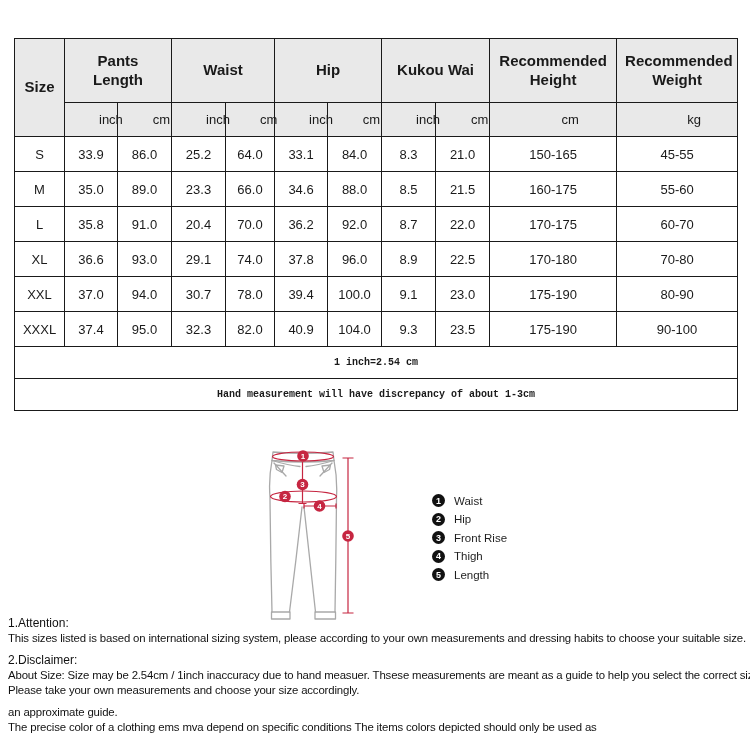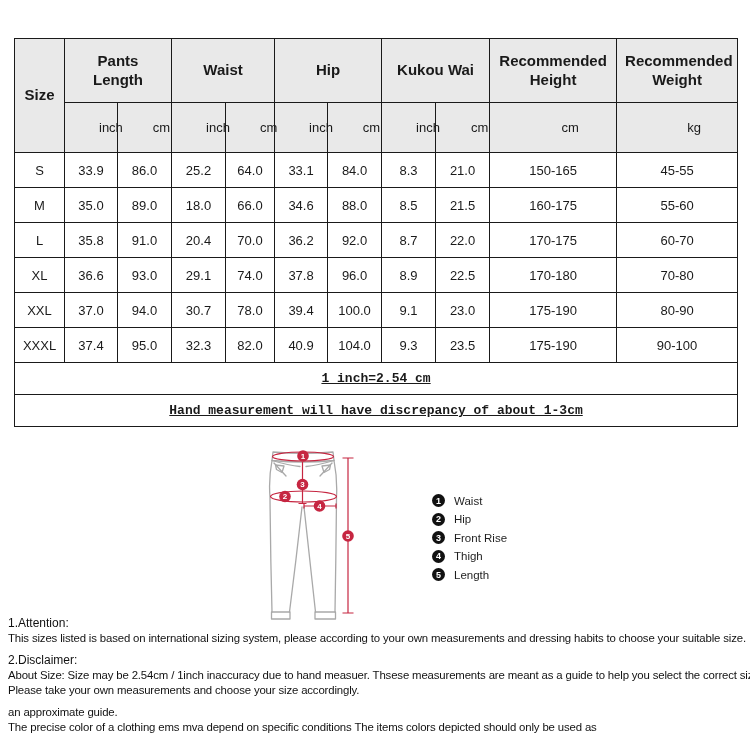--- a/index.html
+++ b/index.html
@@ -30,35 +30,34 @@
     background: #e9e9e9;
   }
   .group-row th {
     height: 64px;
     font-size: 15px;
     font-weight: bold;
     padding: 0 8px;
     line-height: 1.25;
   }
   .unit-row th {
-    height: 50px;
+    height: 34px;
     font-size: 13px;
     padding-left: 34px;
   }
   .data-row td {
     height: 35px;
     font-size: 13px;
   }
   .note-row td {
     height: 32px;
     font-family: "Liberation Mono", monospace;
     font-weight: bold;
-    font-size: 13px;
+    font-size: 10px;
     letter-spacing: 0px;
-    text-decoration: underline;
   }
 
   
   .pants-svg { position: absolute; left: 253px; top: 446px; }
 
   .diagram-legend {
     position: absolute; left: 432px; top: 494px;
     display: flex; flex-direction: column; gap: 5.5px;
   }
   .legend-item { display: flex; align-items: center; height: 13px; }
@@ -135,21 +134,21 @@
         <td>84.0</td>
         <td>8.3</td>
         <td>21.0</td>
         <td>150-165</td>
         <td>45-55</td>
       </tr>
       <tr class="data-row">
         <td>M</td>
         <td>35.0</td>
         <td>89.0</td>
-        <td>18.0</td>
+        <td>23.3</td>
         <td>66.0</td>
         <td>34.6</td>
         <td>88.0</td>
         <td>8.5</td>
         <td>21.5</td>
         <td>160-175</td>
         <td>55-60</td>
       </tr>
       <tr class="data-row">
         <td>L</td>

